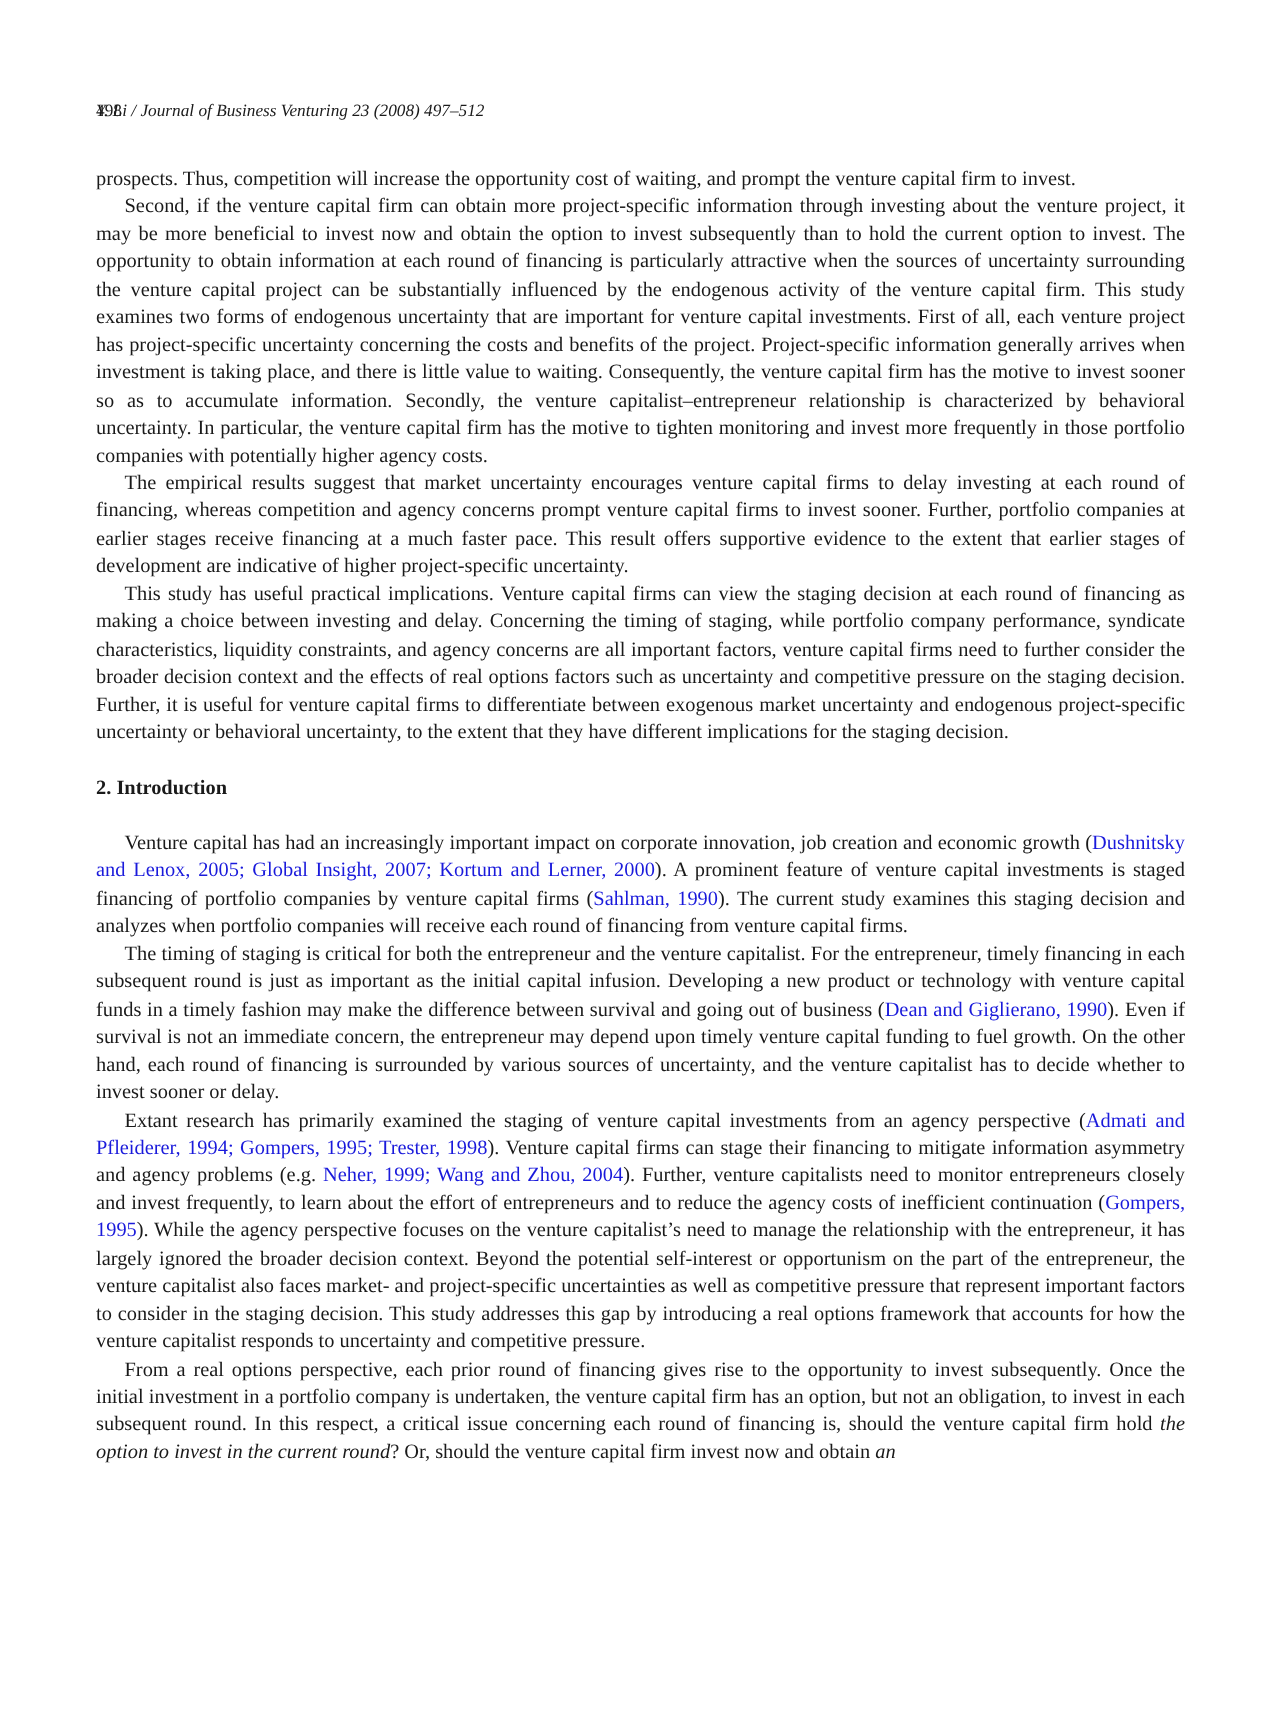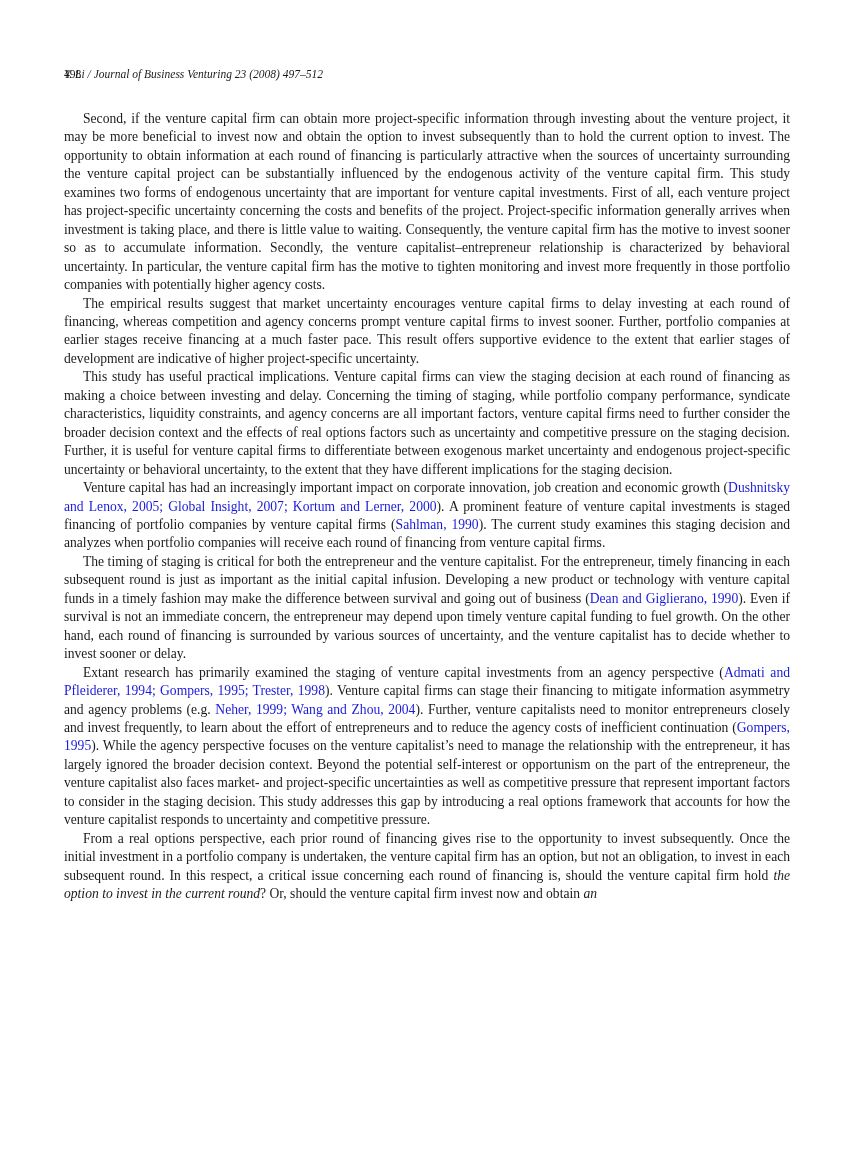--- a/index.html
+++ b/index.html
@@ -19,23 +19,25 @@
 </head>
 <body>
 
 <div class="header">
   <span class="page-num">498</span>
   <span class="running-head">Y. Li / Journal of Business Venturing 23 (2008) 497–512</span>
 </div>
 
 <div class="body">
   <div id="before">
+      <p class="noindent"><span>prospects. Thus, competition will increase the opportunity cost of waiting, and prompt the venture capital firm to invest.</span></p>
       <p><span>Second, if the venture capital firm can obtain more project-specific information through investing about the venture project, it may be more beneficial to invest now and obtain the option to invest subsequently than to hold the current option to invest. The opportunity to obtain information at each round of financing is particularly attractive when the sources of uncertainty surrounding the venture capital project can be substantially influenced by the endogenous activity of the venture capital firm. This study examines two forms of endogenous uncertainty that are important for venture capital investments. First of all, each venture project has project-specific uncertainty concerning the costs and benefits of the project. Project-specific information generally arrives when investment is taking place, and there is little value to waiting. Consequently, the venture capital firm has the motive to invest sooner so as to accumulate information. Secondly, the venture capitalist–entrepreneur relationship is characterized by behavioral uncertainty. In particular, the venture capital firm has the motive to tighten monitoring and invest more frequently in those portfolio companies with potentially higher agency costs.</span></p>
       <p><span>The empirical results suggest that market uncertainty encourages venture capital firms to delay investing at each round of financing, whereas competition and agency concerns prompt venture capital firms to invest sooner. Further, portfolio companies at earlier stages receive financing at a much faster pace. This result offers supportive evidence to the extent that earlier stages of development are indicative of higher project-specific uncertainty.</span></p>
       <p><span>This study has useful practical implications. Venture capital firms can view the staging decision at each round of financing as making a choice between investing and delay. Concerning the timing of staging, while portfolio company performance, syndicate characteristics, liquidity constraints, and agency concerns are all important factors, venture capital firms need to further consider the broader decision context and the effects of real options factors such as uncertainty and competitive pressure on the staging decision. Further, it is useful for venture capital firms to differentiate between exogenous market uncertainty and endogenous project-specific uncertainty or behavioral uncertainty, to the extent that they have different implications for the staging decision.</span></p>
     </div>
+  <h2>2. Introduction</h2>
   <div id="after">
       <p><span>Venture capital has had an increasingly important impact on corporate innovation, job creation and economic growth (</span><a class="cite" href="#">Dushnitsky and Lenox, 2005; Global Insight, 2007; Kortum and Lerner, 2000</a><span>). A prominent feature of venture capital investments is staged financing of portfolio companies by venture capital firms (</span><a class="cite" href="#">Sahlman, 1990</a><span>). The current study examines this staging decision and analyzes when portfolio companies will receive each round of financing from venture capital firms.</span></p>
       <p><span>The timing of staging is critical for both the entrepreneur and the venture capitalist. For the entrepreneur, timely financing in each subsequent round is just as important as the initial capital infusion. Developing a new product or technology with venture capital funds in a timely fashion may make the difference between survival and going out of business (</span><a class="cite" href="#">Dean and Giglierano, 1990</a><span>). Even if survival is not an immediate concern, the entrepreneur may depend upon timely venture capital funding to fuel growth. On the other hand, each round of financing is surrounded by various sources of uncertainty, and the venture capitalist has to decide whether to invest sooner or delay.</span></p>
       <p><span>Extant research has primarily examined the staging of venture capital investments from an agency perspective (</span><a class="cite" href="#">Admati and Pfleiderer, 1994; Gompers, 1995; Trester, 1998</a><span>). Venture capital firms can stage their financing to mitigate information asymmetry and agency problems (e.g. </span><a class="cite" href="#">Neher, 1999; Wang and Zhou, 2004</a><span>). Further, venture capitalists need to monitor entrepreneurs closely and invest frequently, to learn about the effort of entrepreneurs and to reduce the agency costs of inefficient continuation (</span><a class="cite" href="#">Gompers, 1995</a><span>). While the agency perspective focuses on the venture capitalist’s need to manage the relationship with the entrepreneur, it has largely ignored the broader decision context. Beyond the potential self-interest or opportunism on the part of the entrepreneur, the venture capitalist also faces market- and project-specific uncertainties as well as competitive pressure that represent important factors to consider in the staging decision. This study addresses this gap by introducing a real options framework that accounts for how the venture capitalist responds to uncertainty and competitive pressure.</span></p>
       <p><span>From a real options perspective, each prior round of financing gives rise to the opportunity to invest subsequently. Once the initial investment in a portfolio company is undertaken, the venture capital firm has an option, but not an obligation, to invest in each subsequent round. In this respect, a critical issue concerning each round of financing is, should the venture capital firm hold </span><em>the option to invest in the current round</em><span>? Or, should the venture capital firm invest now and obtain </span><em>an</em></p>
     </div>
 </div>
 
 </body></html>

